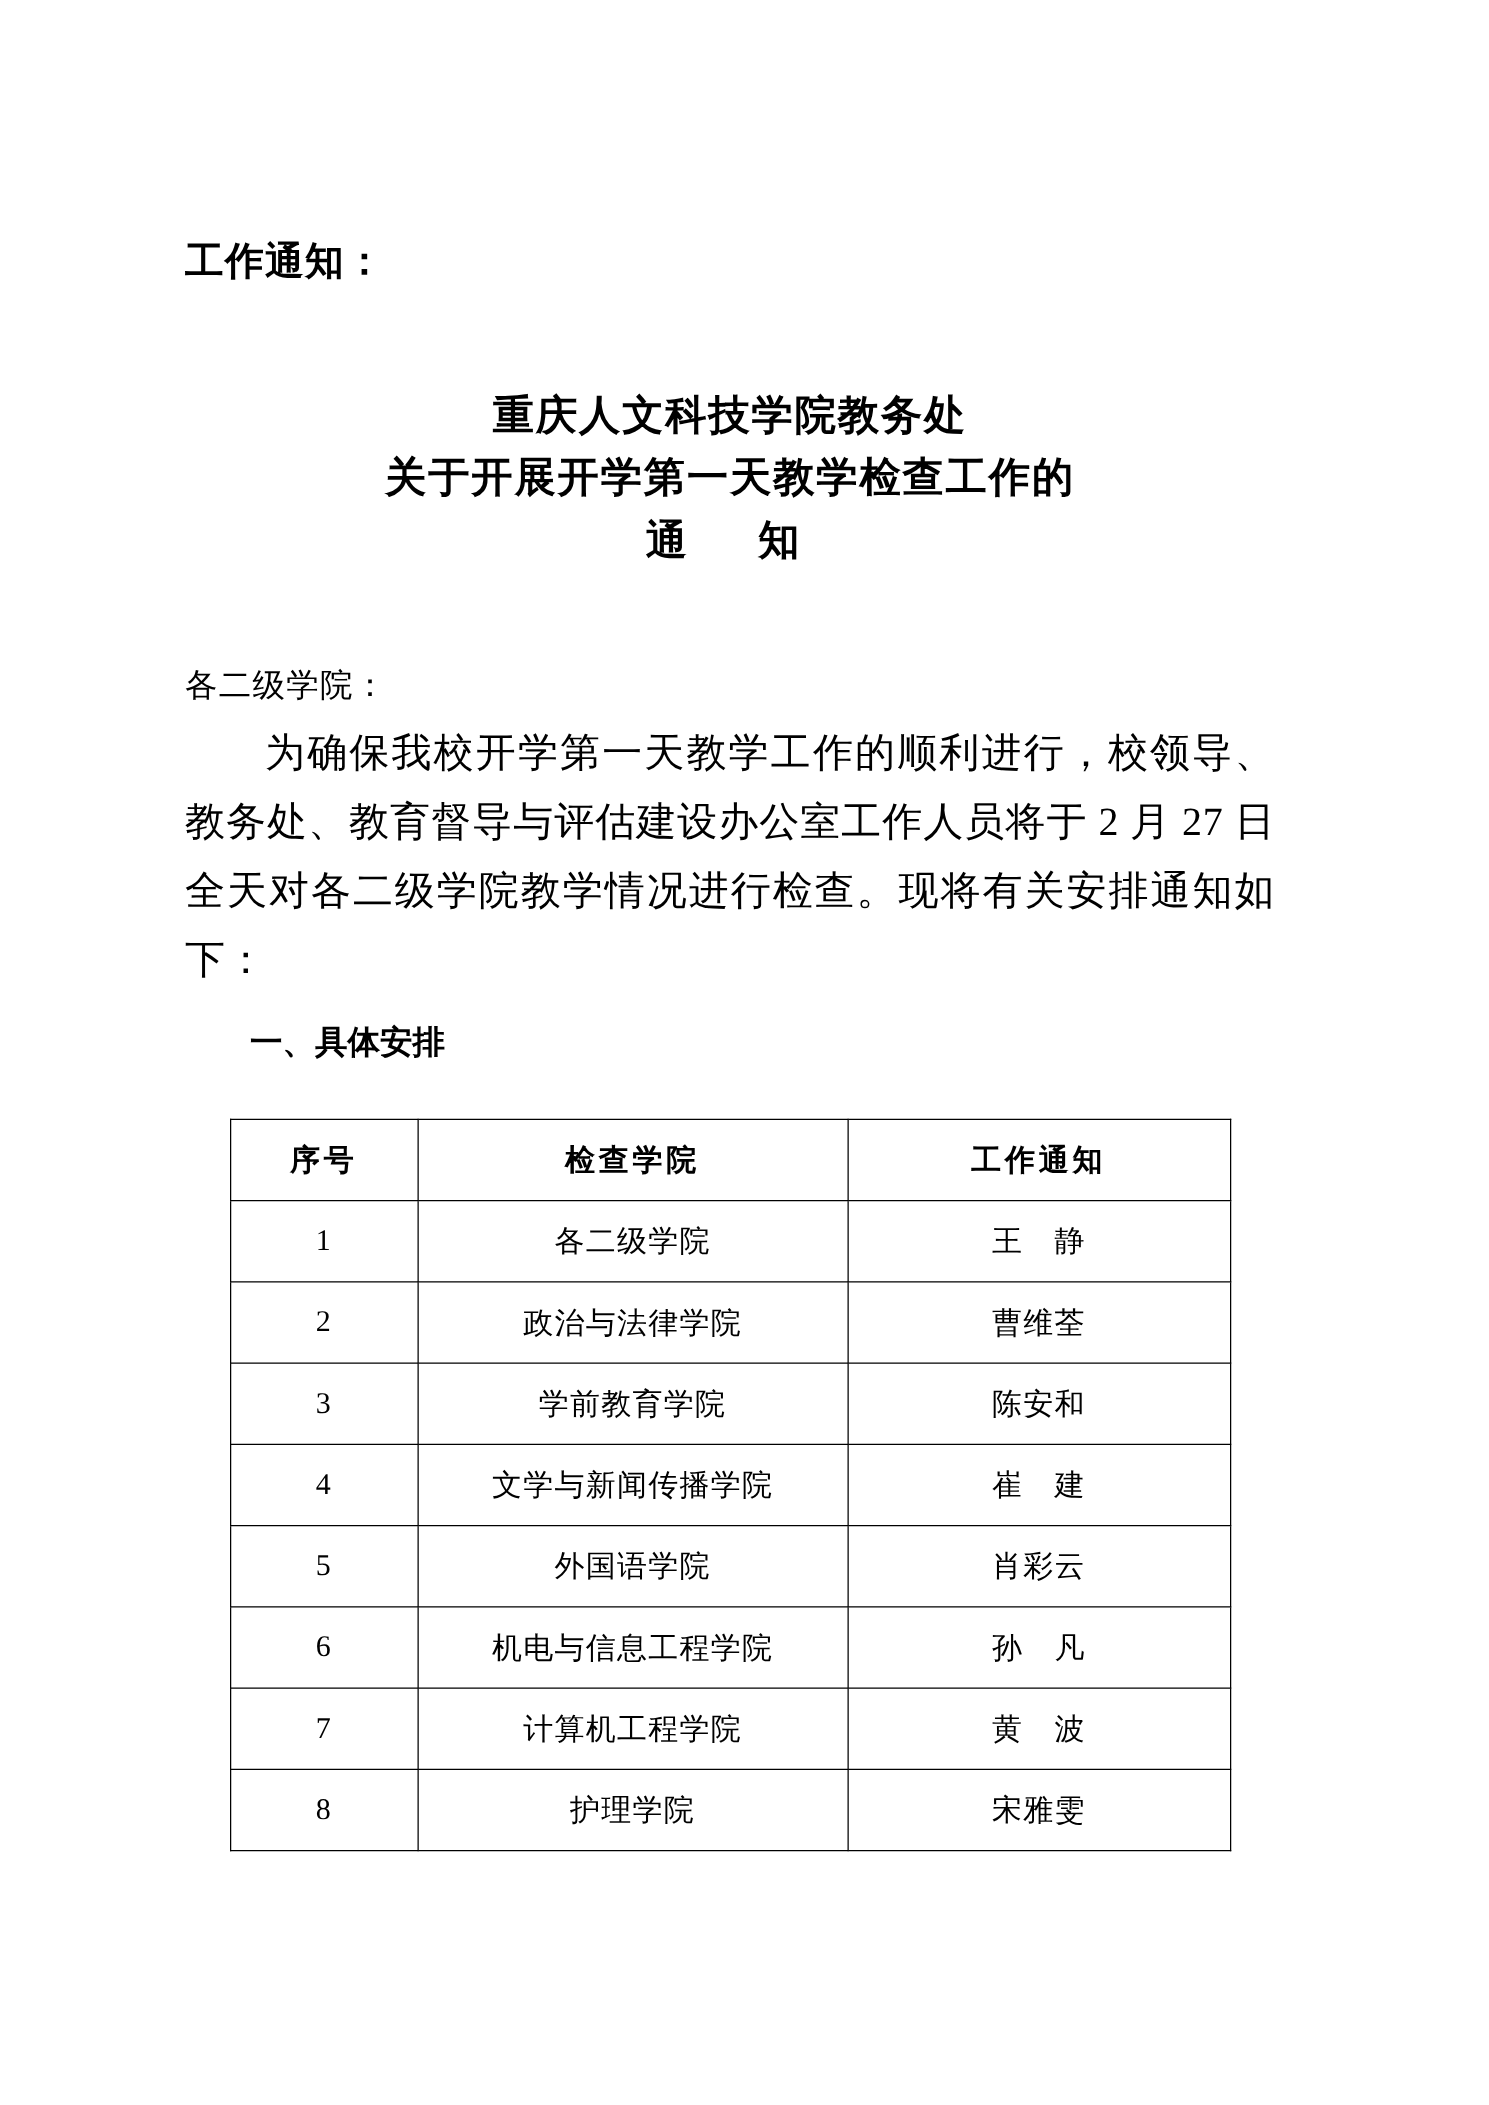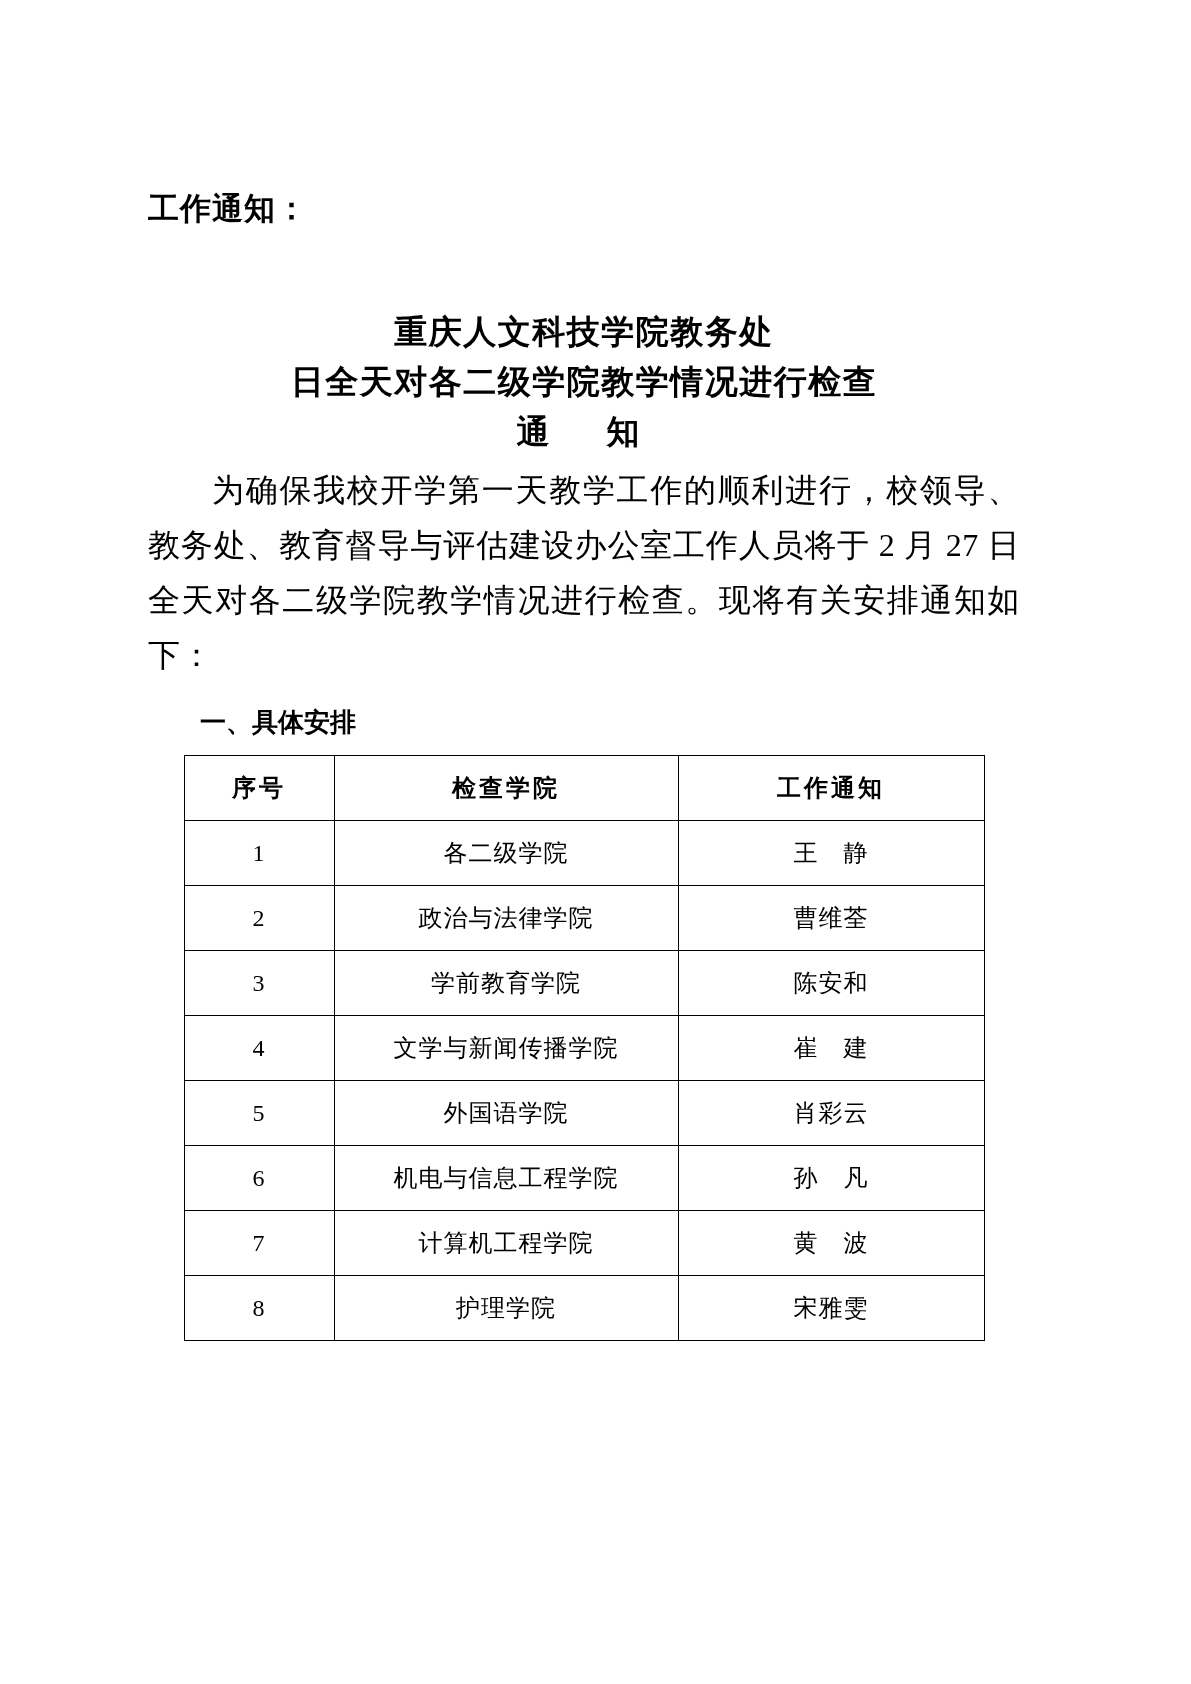--- a/index.html
+++ b/index.html
@@ -59,21 +59,21 @@
   .section-heading {
     font-family: "DejaVu Sans", "Liberation Sans", sans-serif;
     font-weight: bold;
     font-size: 26px;
     margin-top: 16px;
     text-indent: 2em;
     line-height: 46px;
   }
   table.schedule {
     border-collapse: collapse;
-    margin: 10px auto 0 auto;
+    margin: 38px auto 0 auto;
     width: 800px;
     table-layout: fixed;
     border-radius: 22px;
   }
   table.schedule td, table.schedule th {
     border: 1.5px solid #000000;
     text-align: center;
     vertical-align: middle;
     font-size: 24px;
     height: 60px;
@@ -95,24 +95,25 @@
 </style>
 </head>
 <body>
 
 <div class="page">
 
   <div class="notice-label">工作通知：</div>
 
   <div class="doc-title">
     <div class="line1">重庆人文科技学院教务处</div>
-    <div class="line2">日全天对各二级学院教学情况进行检查</div>
+    <div class="line2">关于开展开学第一天教学检查工作的</div>
     <div class="line3">通　知</div>
   </div>
 
+  <div class="addressee">各二级学院：</div>
 
   <div class="para">为确保我校开学第一天教学工作的顺利进行，校领导、教务处、教育督导与评估建设办公室工作人员将于 2 月 27 日全天对各二级学院教学情况进行检查。现将有关安排通知如下：</div>
 
   <div class="section-heading">一、具体安排</div>
 
   <table class="schedule">
     <colgroup>
       <col class="c1">
         <col class="c2">
         <col class="c3">

